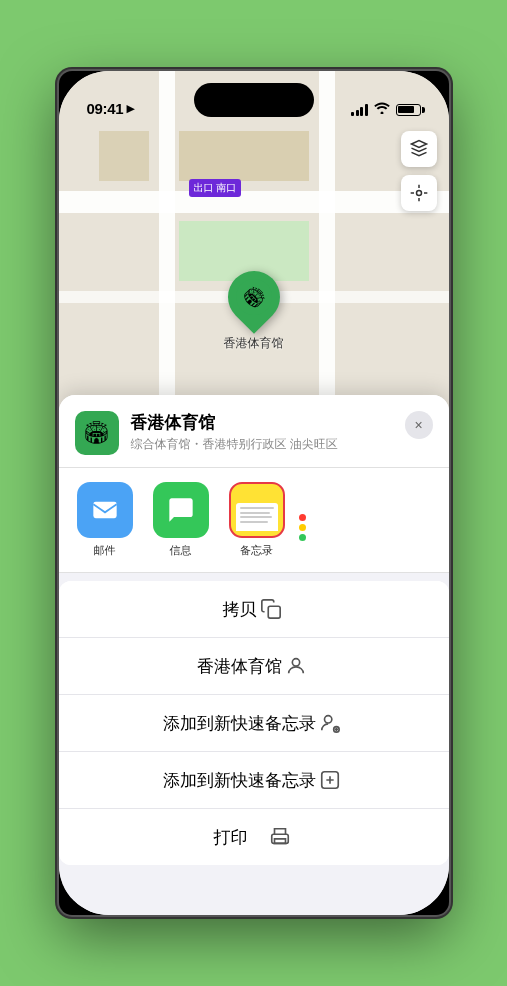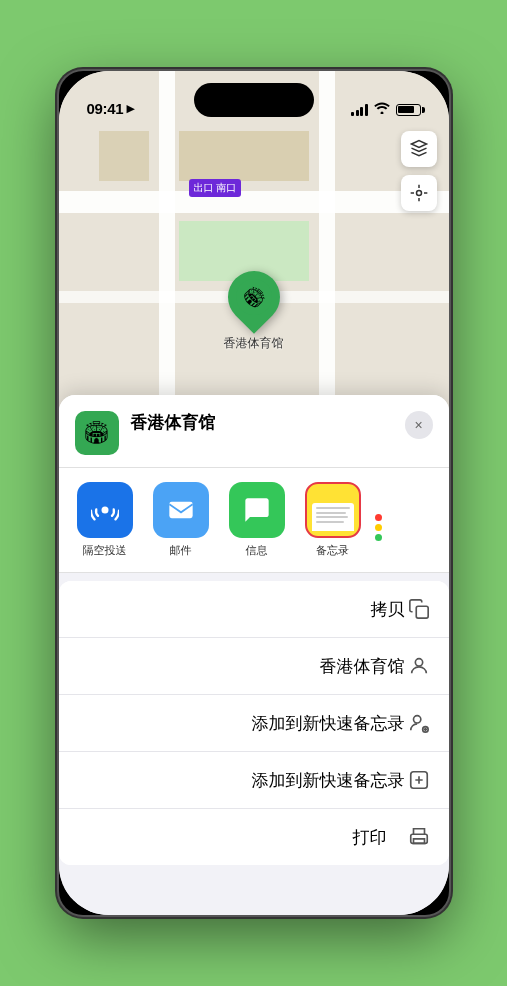--- a/index.html
+++ b/index.html
@@ -11,21 +11,21 @@
       display: flex;
       align-items: center;
       justify-content: center;
       font-family: -apple-system, 'PingFang SC', 'Helvetica Neue', sans-serif;
     }
 
     .phone-frame {
       width: 390px;
       height: 844px;
       background: #000;
-      border-radius: 24px;
+      border-radius: 13px;
       position: relative;
       box-shadow: 0 0 0 2px #555, 0 0 0 4px #333, 0 20px 60px rgba(0,0,0,0.5);
       overflow: hidden;
     }
 
     .phone-screen {
       position: absolute;
       top: 0; left: 0; right: 0; bottom: 0;
       background: #e8e8e8;
       border-radius: 50px;
@@ -399,21 +399,21 @@
       margin-top: 8px;
       border-radius: 12px;
       margin-left: 0;
       margin-right: 0;
       overflow: hidden;
     }
 
     .action-item {
       display: flex;
       align-items: center;
-      justify-content: flex-end;
+      justify-content: center;
       padding: 14px 16px;
       border-bottom: 0.5px solid #e5e5ea;
       background: #fff;
     }
     .action-item:last-child {
       border-bottom: none;
       gap: 18px;
     }
 
     .action-label {
@@ -518,38 +518,29 @@
     </div>
 
     <div class="bottom-sheet">
 
       <div class="venue-header">
         <div class="venue-icon">
           <span>🏟</span>
         </div>
         <div class="venue-info">
           <div class="venue-name">香港体育馆</div>
+          <div class="venue-desc">综合体育馆・香港特别行政区 油尖旺区</div>
         </div>
         <div class="venue-close">
           <span>×</span>
         </div>
       </div>
 
       <div class="share-row">
 
-        <div class="share-item">
-          <div class="share-icon airdrop">
-            <svg width="28" height="28" viewBox="0 0 24 24" fill="none">
-              <circle cx="12" cy="12" r="3" fill="white"></circle>
-              <path d="M6 17c-1.5-1.5-2-3.5-1.5-5.5M18 17c1.5-1.5 2-3.5 1.5-5.5" stroke="white" stroke-width="2" stroke-linecap="round"></path>
-              <path d="M3 20C1 18 0 15.5 0 12.5M21 20c2-2 3-4.5 3-7.5" stroke="white" stroke-width="2" stroke-linecap="round"></path>
-            </svg>
-          </div>
-          <span class="share-label">隔空投送</span>
-        </div>
 
         <div class="share-item">
           <div class="share-icon mail">
             <svg width="28" height="28" viewBox="0 0 24 24">
               <rect x="2" y="5" width="20" height="14" rx="2" fill="white"></rect>
               <path d="M2 7l10 7 10-7" stroke="#4ba3f5" stroke-width="1.5" fill="none"></path>
             </svg>
           </div>
           <span class="share-label">邮件</span>
         </div>

